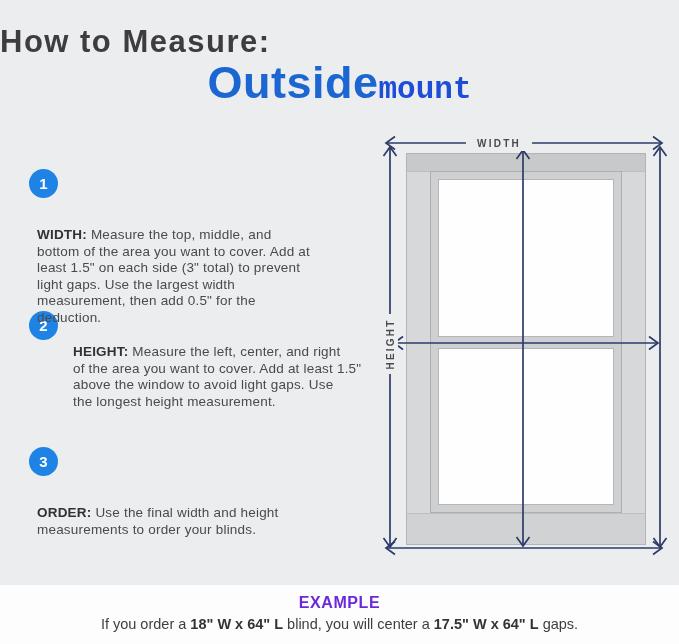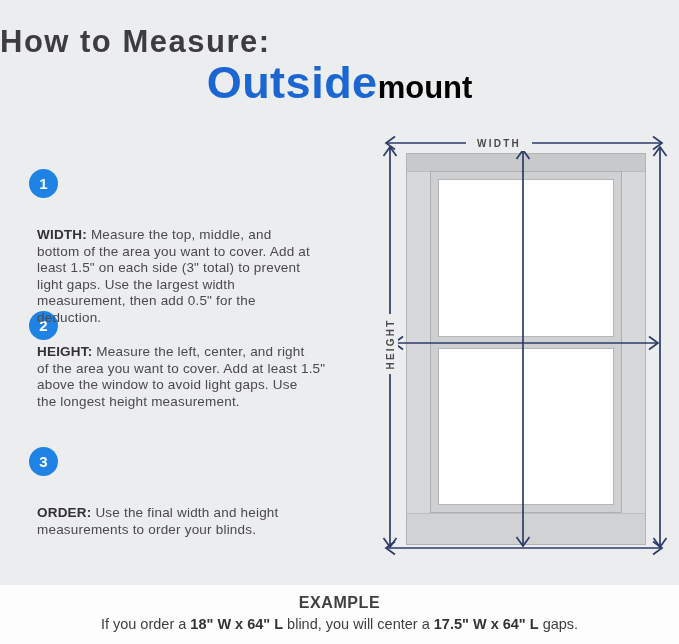--- a/index.html
+++ b/index.html
@@ -4,31 +4,31 @@
 <style>
   html,body{margin:0;padding:0;}
   body{font-family:"Liberation Sans","DejaVu Sans",sans-serif;background:#ecedef;}
   .canvas{position:relative;width:679px;height:644px;background:#ecedef;overflow:hidden;}
 
   
   .title-wrap{position:absolute;left:0;top:24px;width:679px;}
   .title-line1{font-size:31px;font-weight:700;letter-spacing:1.5px;color:#3d3d3f;line-height:36px;}
   .title-line2{display:flex;justify-content:center;align-items:baseline;line-height:46px;}
   .title-highlight{font-size:45px;font-weight:800;color:#1c66d2;letter-spacing:0.5px;}
-  .title-suffix{font-size:31px;font-weight:600;color:#000000;}
+  .title-suffix{font-size:31px;font-weight:600;color:#1d4ed8;font-family:Liberation Mono, monospace;}
 
   
   .badge{position:absolute;left:29px;width:29px;height:29px;border-radius:50%;
          background:#1f83e5;color:#ffffff;font-size:15px;font-weight:700;
          display:flex;align-items:center;justify-content:center;}
   .badge1{top:169px;} .badge2{top:311px;} .badge3{top:447px;}
   .step-text{position:absolute;left:37px;width:352px;font-size:13.5px;line-height:16.5px;
              letter-spacing:0.2px;color:#4a4a4c;white-space:pre-line;}
   .step-text b{color:#323234;font-weight:700;}
-  .step1{top:203px;margin-top:24px;} .step2{top:344px;} .step3{top:484px;margin-top:21px;}
+  .step1{top:203px;margin-top:24px;} .step2{top:344px;margin-left:36px;} .step3{top:484px;margin-top:21px;}
 
   
   .window{position:absolute;left:406px;top:153px;width:240px;height:392px;
           background:#d7d8da;border:1px solid #b3b4b6;box-sizing:border-box;}
   .win-head{position:absolute;left:0;right:0;top:0;height:17px;background:#c8c9cb;
             border-bottom:1px solid #bcbdbf;}
   .win-sill{position:absolute;left:0;right:0;bottom:0;height:30px;background:#d1d2d4;
             border-top:1px solid #bebfc1;}
   .win-sash{position:absolute;left:23px;right:23px;top:17px;bottom:31px;background:#cfd0d2;
             border:1px solid #aeafb1;padding:7px;display:flex;flex-direction:column;}
@@ -38,21 +38,21 @@
   .measure-svg{position:absolute;left:372px;top:126px;width:302px;height:436px;}
 
   .dim-label{position:absolute;background:#ecedef;color:#4b4b4d;font-size:10px;font-weight:600;
              letter-spacing:2.2px;display:flex;align-items:center;justify-content:center;}
   .width-label{left:466px;top:135px;width:66px;height:16px;}
   .height-label{left:360px;top:336px;width:60px;height:16px;transform:rotate(-90deg);}
 
   
   .example-section{position:absolute;left:0;right:0;top:585px;bottom:0;background:#fdfdfe;
                    text-align:center;}
-  .example-heading{margin-top:9px;font-size:16px;font-weight:700;letter-spacing:0.6px;color:#404040;}
+  .example-heading{margin-top:9px;font-size:16px;font-weight:700;letter-spacing:0.6px;color:#6d28d9;}
   .example-line{margin-top:4px;font-size:14.5px;color:#3e3e40;}
   .example-line .seg-bold{font-weight:700;color:#333335;}
 </style>
 </head>
 <body>
 
 <div class="canvas">
 
   <div class="title-wrap">
     <div class="title-line1">How to Measure:</div>

